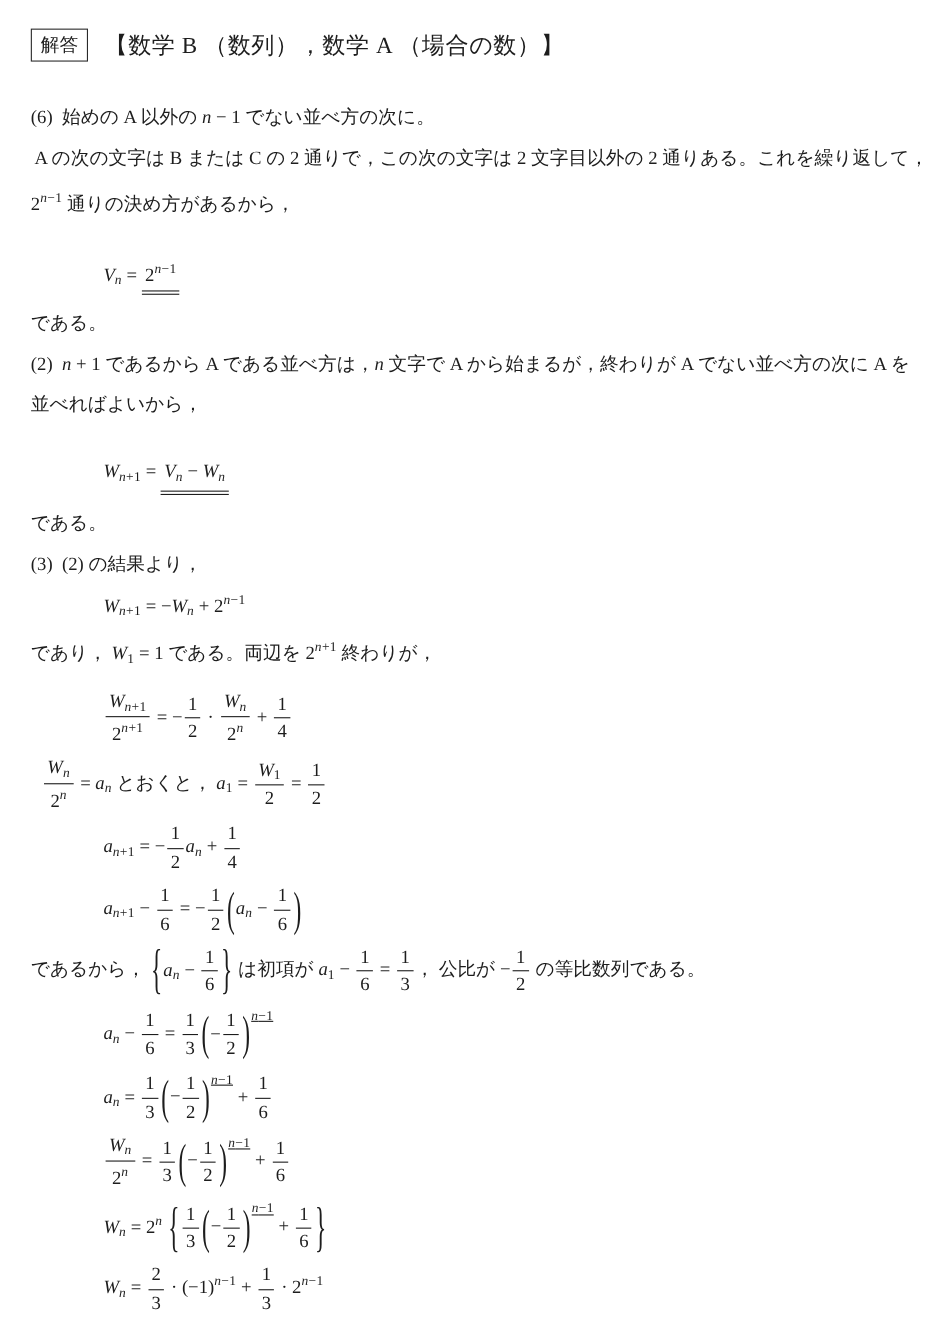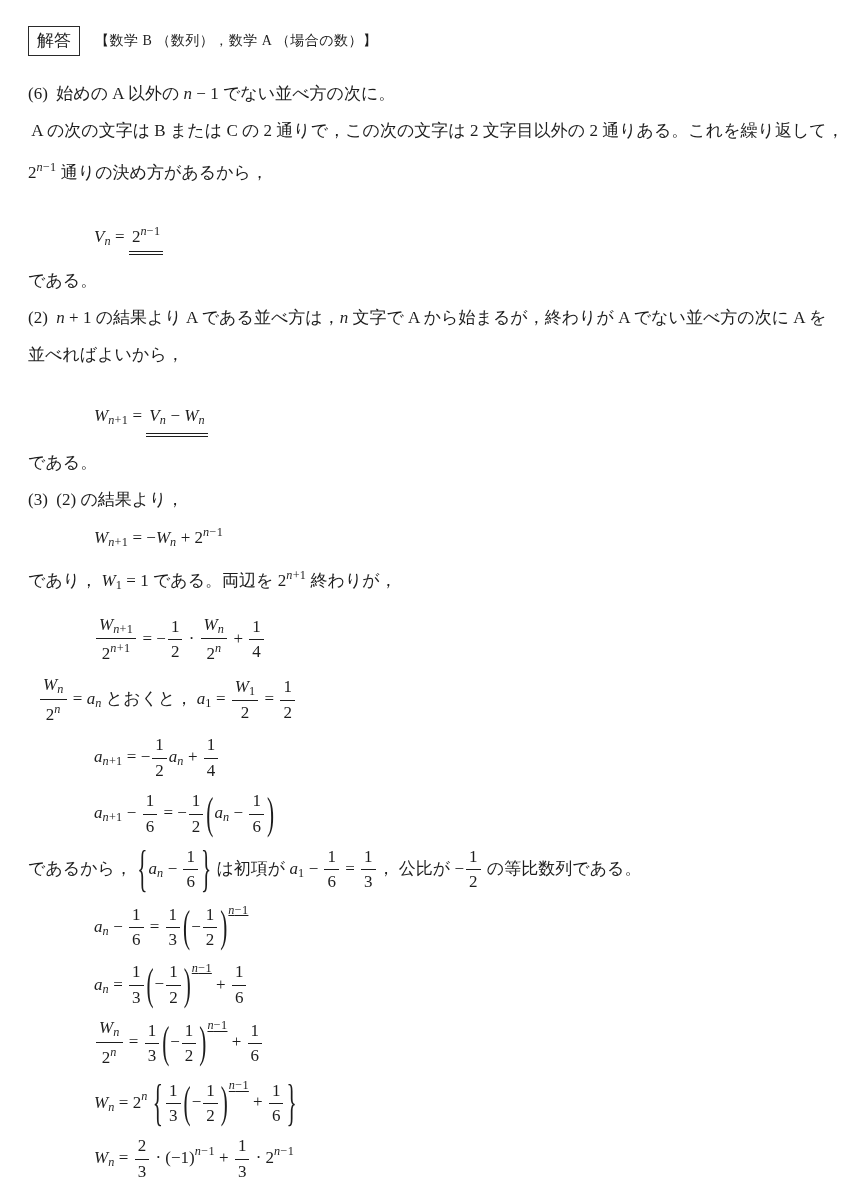--- a/index.html
+++ b/index.html
@@ -3,28 +3,28 @@
 <meta charset="utf-8">
 <style>
   * { margin:0; padding:0; box-sizing:border-box; }
   html,body { width:848px; height:1200px; background:#ffffff; overflow:hidden; }
   body {
     font-family:"Liberation Serif","DejaVu Serif",serif;
     color:#1d1d1d;
     font-size:17px;
     padding:26px 28px 0 28px;
   }
-  .header-row { display:flex; align-items:center; gap:15px; margin-bottom:19px; }
+  .header-row { display:flex; align-items:center; gap:15px; margin-bottom:32px; }
   .answer-box {
     border:1.5px solid #2a2a2a;
     padding:3px 8px 4px 8px;
     font-size:17px;
     line-height:1.25;
   }
-  .header-title { font-size:14px; letter-spacing:0.5px; }
+  .header-title { font-size:21px; letter-spacing:0.5px; }
 
   .line { white-space:pre-wrap; line-height:37px; min-height:37px; }
   .nw   { white-space:pre; }
   .eq   { margin-left:66px; line-height:1.25; margin-top:7px; margin-bottom:7px; white-space:pre; }
   .eqleft { margin-left:10px; line-height:1.25; margin-top:7px; margin-bottom:7px; white-space:pre; }
   .tall { margin-top:10px; margin-bottom:10px; }
 
   
   .mi { font-style:italic; }
   .mt, .jp { }
@@ -47,21 +47,21 @@
 <div class="header-row">
   <span class="answer-box">解答</span>
   <span class="header-title">【数学 B （数列），数学 A （場合の数）】</span>
 </div>
 
 <div class="line"><span class="jp">(6)  始めの A 以外の </span><span class="mi">n</span><span class="mt"> − 1 </span><span class="jp">でない並べ方の次に。</span></div>
 <div class="line nw"> A の次の文字は B または C の 2 通りで，この次の文字は 2 文字目以外の 2 通りある。これを繰り返して，</div>
 <div class="line"><span class="mt">2</span><span class="msup"><span class="mi">n</span><span class="mt">−1</span></span><span class="jp"> 通りの決め方があるから，</span></div>
 <div class="eq"><span class="mi">V</span><span class="msub"><span class="mi">n</span></span><span class="mt"> = </span><span class="u2"><span class="mt">2</span><span class="msup"><span class="mi">n</span><span class="mt">−1</span></span></span></div>
 <div class="line">である。</div>
-<div class="line nw"><span class="jp">(2)  </span><span class="mi">n</span><span class="mt"> + 1 </span><span class="jp">の結果より A である並べ方は，</span><span class="mi">n</span><span class="jp"> 文字で A から始まるが，終わりが A でない並べ方の次に A を</span></div>
+<div class="line nw"><span class="jp">(2)  </span><span class="mi">n</span><span class="mt"> + 1 </span><span class="jp">であるから A である並べ方は，</span><span class="mi">n</span><span class="jp"> 文字で A から始まるが，終わりが A でない並べ方の次に A を</span></div>
 <div class="line">並べればよいから，</div>
 <div class="eq"><span class="mi">W</span><span class="msub"><span class="mi">n</span><span class="mt">+1</span></span><span class="mt"> = </span><span class="u2"><span class="mi">V</span><span class="msub"><span class="mi">n</span></span><span class="mt"> − </span><span class="mi">W</span><span class="msub"><span class="mi">n</span></span></span></div>
 <div class="line">である。</div>
 <div class="line">(3)  (2) の結果より，</div>
 <div class="eq"><span class="mi">W</span><span class="msub"><span class="mi">n</span><span class="mt">+1</span></span><span class="mt"> = −</span><span class="mi">W</span><span class="msub"><span class="mi">n</span></span><span class="mt"> + 2</span><span class="msup"><span class="mi">n</span><span class="mt">−1</span></span></div>
 <div class="line"><span class="jp">であり， </span><span class="mi">W</span><span class="msub"><span class="mt">1</span></span><span class="mt"> = 1 </span><span class="jp">である。両辺を </span><span class="mt">2</span><span class="msup"><span class="mi">n</span><span class="mt">+1</span></span><span class="jp"> 終わりが，</span></div>
 <div class="eq tall"><span class="frac"><span class="fn"><span class="mi">W</span><span class="msub"><span class="mi">n</span><span class="mt">+1</span></span></span><span class="fd"><span class="mt">2</span><span class="msup"><span class="mi">n</span><span class="mt">+1</span></span></span></span><span class="mt"> = −</span><span class="frac"><span class="fn"><span class="mt">1</span></span><span class="fd"><span class="mt">2</span></span></span><span class="mt"> · </span><span class="frac"><span class="fn"><span class="mi">W</span><span class="msub"><span class="mi">n</span></span></span><span class="fd"><span class="mt">2</span><span class="msup"><span class="mi">n</span></span></span></span><span class="mt"> + </span><span class="frac"><span class="fn"><span class="mt">1</span></span><span class="fd"><span class="mt">4</span></span></span></div>
 <div class="eqleft tall"><span class="frac"><span class="fn"><span class="mi">W</span><span class="msub"><span class="mi">n</span></span></span><span class="fd"><span class="mt">2</span><span class="msup"><span class="mi">n</span></span></span></span><span class="mt"> = </span><span class="mi">a</span><span class="msub"><span class="mi">n</span></span><span class="jp"> とおくと， </span><span class="mi">a</span><span class="msub"><span class="mt">1</span></span><span class="mt"> = </span><span class="frac"><span class="fn"><span class="mi">W</span><span class="msub"><span class="mt">1</span></span></span><span class="fd"><span class="mt">2</span></span></span><span class="mt"> = </span><span class="frac"><span class="fn"><span class="mt">1</span></span><span class="fd"><span class="mt">2</span></span></span></div>
 <div class="eq tall"><span class="mi">a</span><span class="msub"><span class="mi">n</span><span class="mt">+1</span></span><span class="mt"> = −</span><span class="frac"><span class="fn"><span class="mt">1</span></span><span class="fd"><span class="mt">2</span></span></span><span class="mi">a</span><span class="msub"><span class="mi">n</span></span><span class="mt"> + </span><span class="frac"><span class="fn"><span class="mt">1</span></span><span class="fd"><span class="mt">4</span></span></span></div>
 <div class="eq tall"><span class="mi">a</span><span class="msub"><span class="mi">n</span><span class="mt">+1</span></span><span class="mt"> − </span><span class="frac"><span class="fn"><span class="mt">1</span></span><span class="fd"><span class="mt">6</span></span></span><span class="mt"> = −</span><span class="frac"><span class="fn"><span class="mt">1</span></span><span class="fd"><span class="mt">2</span></span></span><span class="br bigp">(</span><span class="grp"><span class="mi">a</span><span class="msub"><span class="mi">n</span></span><span class="mt"> − </span><span class="frac"><span class="fn"><span class="mt">1</span></span><span class="fd"><span class="mt">6</span></span></span></span><span class="br bigp">)</span></div>

